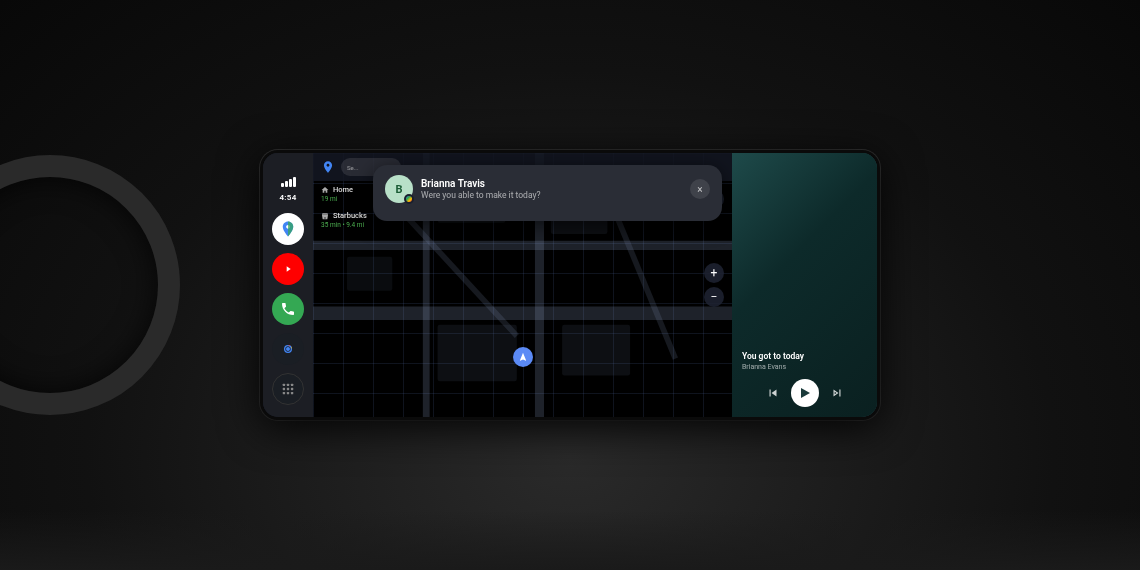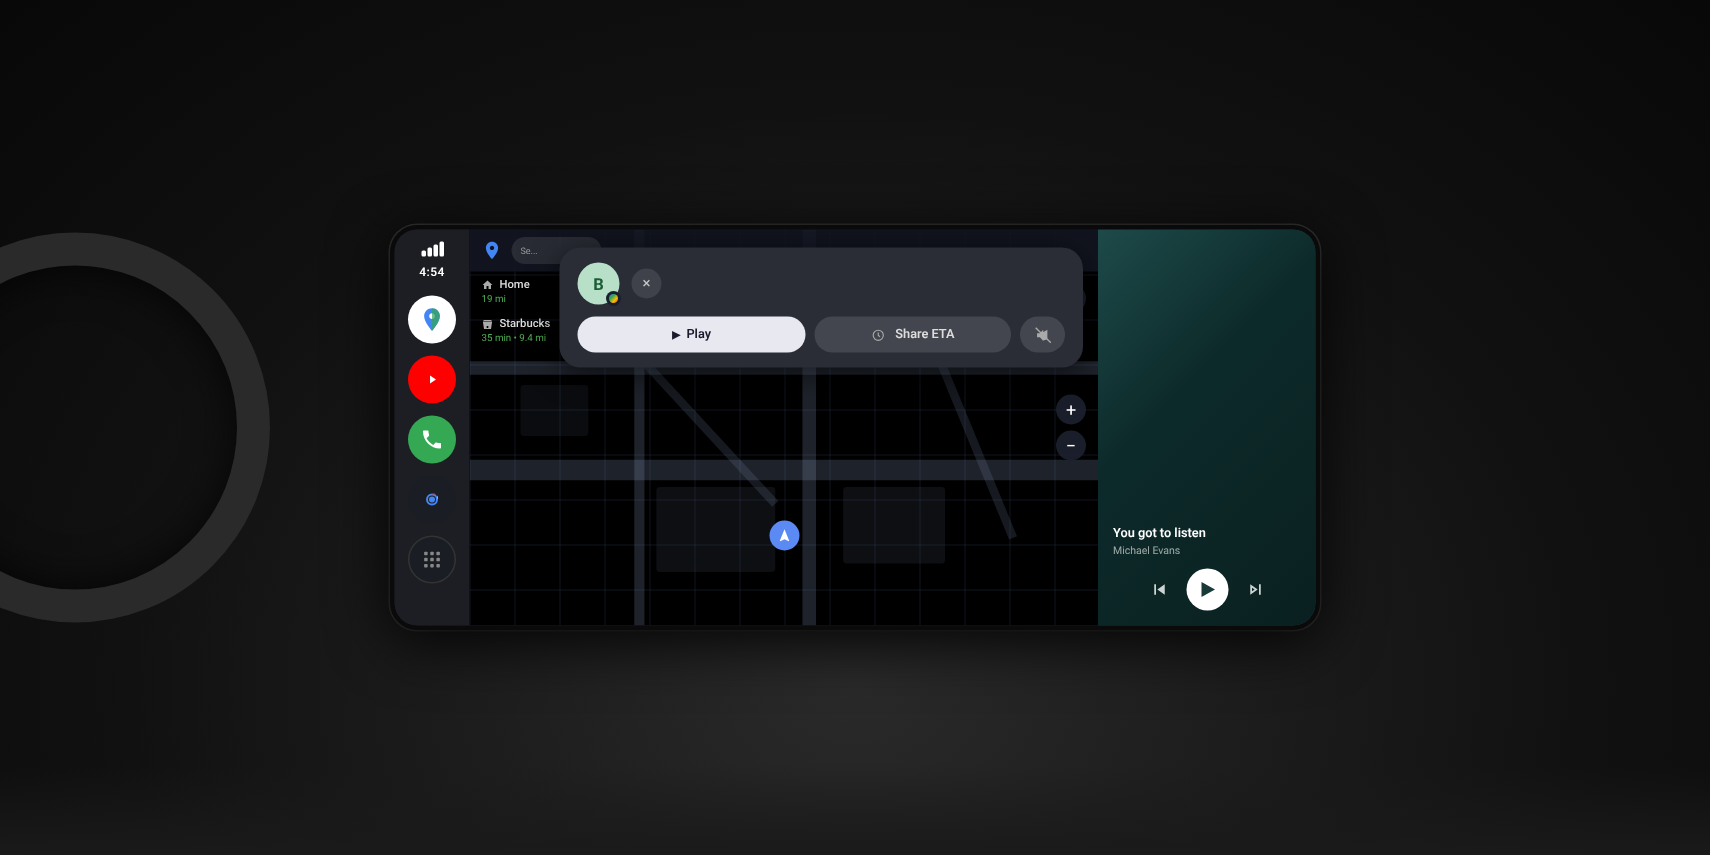--- a/index.html
+++ b/index.html
@@ -64,21 +64,21 @@
       background: #1a1f2e;
     }
 
     
     .sidebar {
       width: 50px;
       background: #1c1e24;
       display: flex;
       flex-direction: column;
       align-items: center;
-      padding: 8px 0;
+      padding: 24px 0;
       gap: 2px;
       flex-shrink: 0;
     }
 
     .time-bar {
       color: #fff;
       font-size: 8px;
       font-weight: 600;
       margin-bottom: 6px;
       text-align: center;
@@ -589,47 +589,33 @@
         </div>
 
         <div class="notification-overlay">
           <div class="notif-header">
             <div class="avatar">
               <span>B</span>
               <div class="avatar-badge">
                 <div class="avatar-badge-dot"></div>
               </div>
             </div>
+            <div class="notif-text">
+              <div class="notif-name">Brianna Travis</div>
+              <div class="notif-msg">Were you able to make it today?</div>
+            </div>
             <div class="close-btn">×</div>
           </div>
-          <div class="notif-actions">
-            <div class="action-btn play-btn">
-              <span>Play</span>
-            </div>
-            <div class="action-btn share-btn">
-              <svg class="share-icon-svg" viewBox="0 0 24 24">
-                <circle cx="12" cy="12" r="9" fill="none" stroke="#aaa" stroke-width="2"></circle>
-                <polyline points="12,7 12,12 15,15" stroke="#aaa" stroke-width="2" fill="none"></polyline>
-              </svg>
-              <span>Share ETA</span>
-            </div>
-            <div class="action-btn mute-btn">
-              <svg width="11" height="11" viewBox="0 0 24 24">
-                <path d="M18 17.73V4l-7 4.05V20l7-2.27zM3 9v6h4l5 5V4L7 9H3z" fill="#aaa"></path>
-                <line x1="1" y1="1" x2="23" y2="23" stroke="#aaa" stroke-width="2"></line>
-              </svg>
-            </div>
-          </div>
         </div>
       </div>
 
       <div class="music-panel">
         <div class="music-info">
-          <div class="music-title">You got to listen</div>
-          <div class="music-artist">Michael Evans</div>
+          <div class="music-title">You got to today</div>
+          <div class="music-artist">Brianna Evans</div>
         </div>
         <div class="music-controls">
           <div class="ctrl-btn">
             <svg width="14" height="14" viewBox="0 0 24 24">
                 <path d="M6 6h2v12H6zm3.5 6l8.5 6V6z" fill="rgba(255,255,255,0.8)"></path>
               </svg>
           </div>
           <div class="play-btn-music"></div>
           <div class="ctrl-btn">
             <svg width="14" height="14" viewBox="0 0 24 24">

